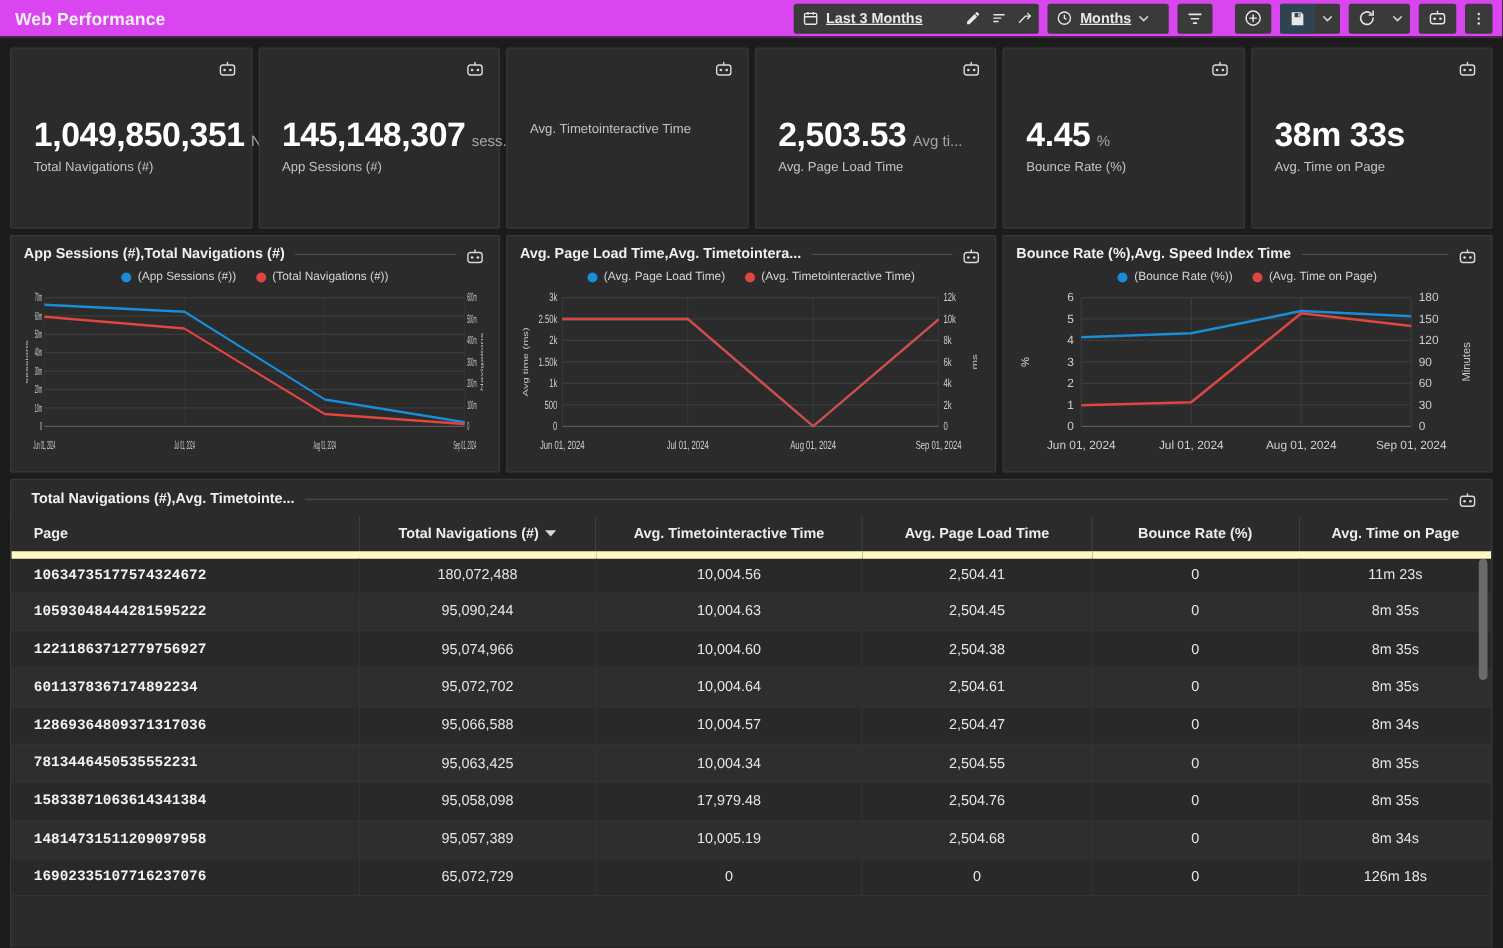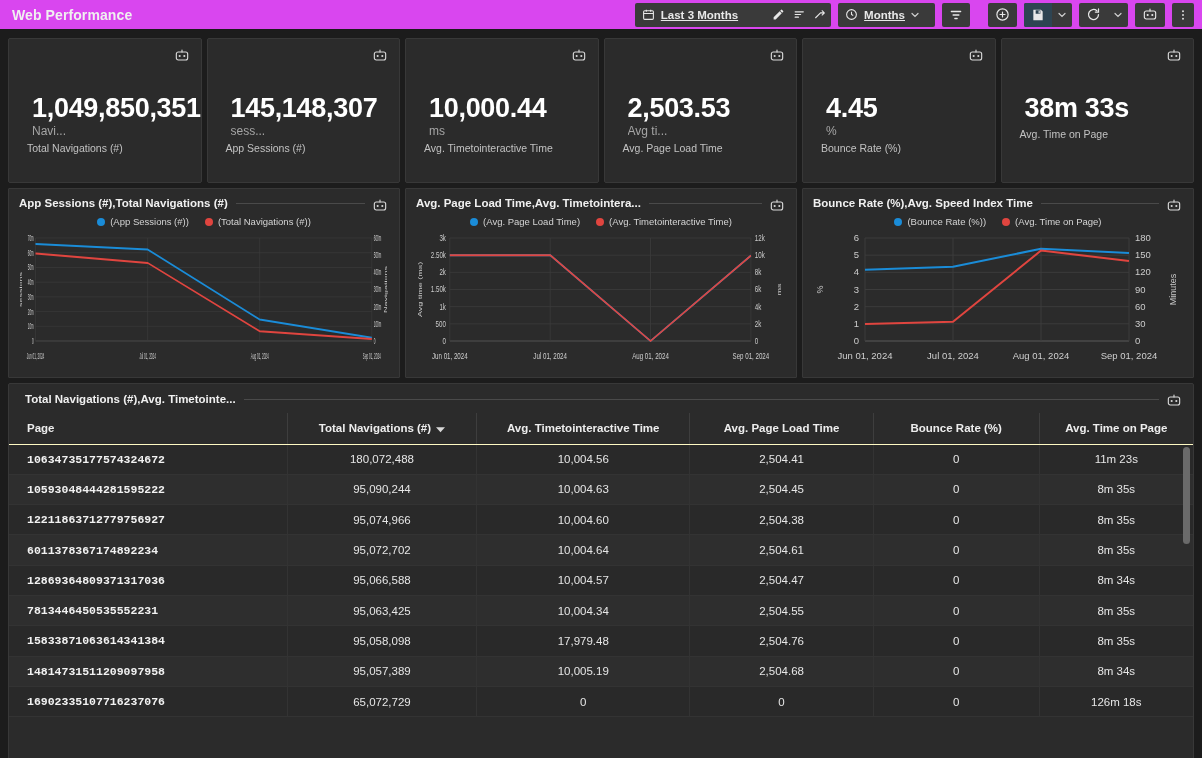--- a/index.html
+++ b/index.html
@@ -77,21 +77,21 @@
     border: 1px solid #383838;
     border-radius: 2px;
     position: relative;
     padding: 10px 14px;
   }
   .kpi-body {
     position: absolute;
     left: 18px;
     top: 54px;
   }
-  .kpi-valrow { display: flex; align-items: baseline; flex-direction: column; }
+  .kpi-valrow { display: flex; align-items: baseline; }
   .kpi-value {
     font-size: 27px;
     font-weight: bold;
     color: #ffffff;
     letter-spacing: -0.3px;
     white-space: nowrap;
   }
   .kpi-unit {
     font-size: 12px;
     color: #a5a5a5;
@@ -185,21 +185,21 @@
     height: 342px;
     overflow: hidden;
     position: relative;
   }
   table { width: 100%; border-collapse: collapse; table-layout: fixed; }
   thead th {
     font-size: 11.5px;
     font-weight: bold;
     color: #ededed;
     height: 31px;
-    border-bottom: 1px solid #fef9c3;
+    border-bottom: 6px solid #fef9c3;
     border-right: 1px solid #3e3e3e;
     text-align: center;
     background: #2b2b2b;
     padding: 0 20px;
     white-space: nowrap;
     cursor: pointer;
     position: relative;
   }
   thead th:first-child { text-align: left; padding-left: 18px; }
   thead th:last-child { border-right: none; }
@@ -417,24 +417,20 @@
       <div class="kpi-card">
         <div class="widget-icon">
           <svg width="16" height="16" viewBox="0 0 24 24" fill="none" stroke="#e8e8e8" stroke-width="1.7">
   <rect x="3.5" y="6" width="17" height="12" rx="3"></rect>
   <circle cx="8.5" cy="12" r="1.6" fill="#e8e8e8" stroke="none"></circle>
   <circle cx="15.5" cy="12" r="1.6" fill="#e8e8e8" stroke="none"></circle>
   <path d="M12 3v3" stroke-linecap="round"></path>
           </svg>
         </div>
      <div class="kpi-body">
-       <div class="kpi-valrow">
-         <span class="kpi-value">10,000.44</span>
-         <span class="kpi-unit">ms</span>
-       </div>
        <div class="kpi-label">Avg. Timetointeractive Time</div>
      </div>
       </div>
       <div class="kpi-card">
         <div class="widget-icon">
           <svg width="16" height="16" viewBox="0 0 24 24" fill="none" stroke="#e8e8e8" stroke-width="1.7">
   <rect x="3.5" y="6" width="17" height="12" rx="3"></rect>
   <circle cx="8.5" cy="12" r="1.6" fill="#e8e8e8" stroke="none"></circle>
   <circle cx="15.5" cy="12" r="1.6" fill="#e8e8e8" stroke="none"></circle>
   <path d="M12 3v3" stroke-linecap="round"></path>

